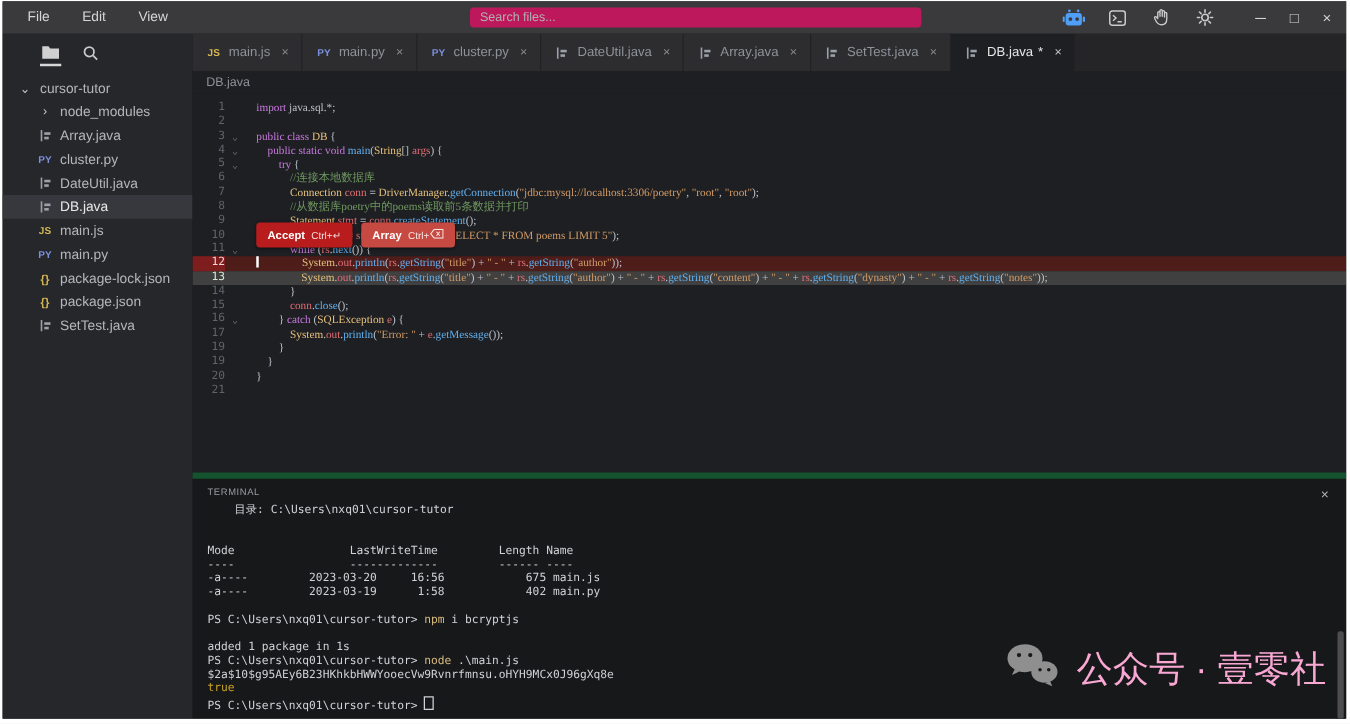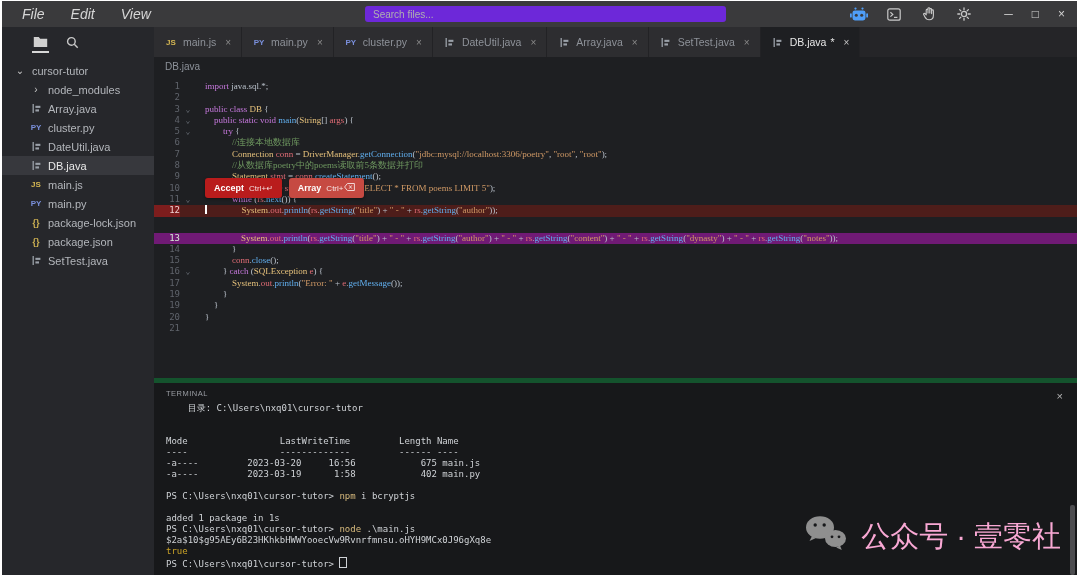--- a/index.html
+++ b/index.html
@@ -4,22 +4,22 @@
 <style>
   html,body{margin:0;padding:0;background:#ffffff;}
   .stage{position:relative;width:1080px;height:579px;background:#ffffff;overflow:hidden;
          font-family:"Liberation Sans",sans-serif;}
   .window{position:absolute;left:2px;right:3px;top:1px;bottom:4px;background:#1e1f22;overflow:hidden;}
 
   
   .titlebar{position:absolute;left:0;right:0;top:0;height:26px;background:#3a3a3c;
             display:flex;align-items:center;}
   .menus{display:flex;gap:26px;padding-left:20px;}
-  .menu-item{font-size:14px;color:#d6d6d6;cursor:default;font-style:italic;}
-  .search-box{position:absolute;left:363px;top:5px;width:345px;height:16px;background:#6d28d9;
+  .menu-item{font-size:11px;color:#d6d6d6;cursor:default;}
+  .search-box{position:absolute;left:374px;top:5px;width:345px;height:16px;background:#be185d;
               border:none;border-radius:3px;color:#bdbdbd;font-size:10px;padding:0 8px;
               font-family:"Liberation Sans",sans-serif;outline:none;}
   .search-box::placeholder{color:#b0b0b0;}
   .tb-right{position:absolute;right:12px;top:0;height:26px;display:flex;align-items:center;gap:17px;}
   .tb-icon{display:inline-flex;align-items:center;justify-content:center;width:18px;height:18px;}
   .win-controls{display:flex;gap:19px;margin-left:14px;align-items:center;}
   .win-btn{color:#d2d2d2;font-size:12px;line-height:12px;cursor:default;}
 
   
   .content{position:absolute;top:26px;left:0;right:0;bottom:0;display:flex;}
@@ -55,21 +55,21 @@
 
   
   .code-area{flex:1;position:relative;overflow:hidden;background:#1e1f22;padding-top:6px;
              font-family:"DejaVu Sans Mono",monospace;font-size:9px;line-height:11.3px;}
   .cline{display:flex;align-items:flex-start;min-height:11.3px;}
   .gutter{width:26px;flex:none;text-align:right;color:#5f636b;user-select:none;}
   .fold{width:16px;flex:none;text-align:center;color:#6a6f78;font-size:8px;}
   .ctext{flex:1;white-space:pre-wrap;word-break:break-all;padding-left:9px;color:#b9c0ca;min-width:0;padding-right:6px;font-family:Liberation Serif, serif;}
   .cline.removed{background:#4e1d1a;}
   .cline.removed .gutter{background:#7d1d1d;color:#f0d2d2;}
-  .cline.added{background:#701a75;margin-top:16px;}
+  .cline.added{background:#404040;}
   .cline.added .gutter{color:#d4e9d4;}
   .tk-kw{color:#c678dd;} .tk-type{color:#e5c07b;} .tk-fn{color:#61afef;}
   .tk-var{color:#e06c75;} .tk-str{color:#d19a66;} .tk-com{color:#6f9960;} .tk-pl{color:#b9c0ca;}
   .caret{display:inline-block;width:1.5px;height:9px;background:#ffffff;margin-right:-1px;
          vertical-align:-1px;}
 
   .diff-actions{position:absolute;left:51px;top:103px;display:flex;gap:7px;z-index:5;}
   .diff-btn{display:flex;align-items:center;gap:5px;height:20px;border:none;border-radius:3px;
             padding:0 9px;color:#fff;font-family:"Liberation Sans",sans-serif;cursor:pointer;
             box-shadow:0 1px 3px rgba(0,0,0,.45);}

